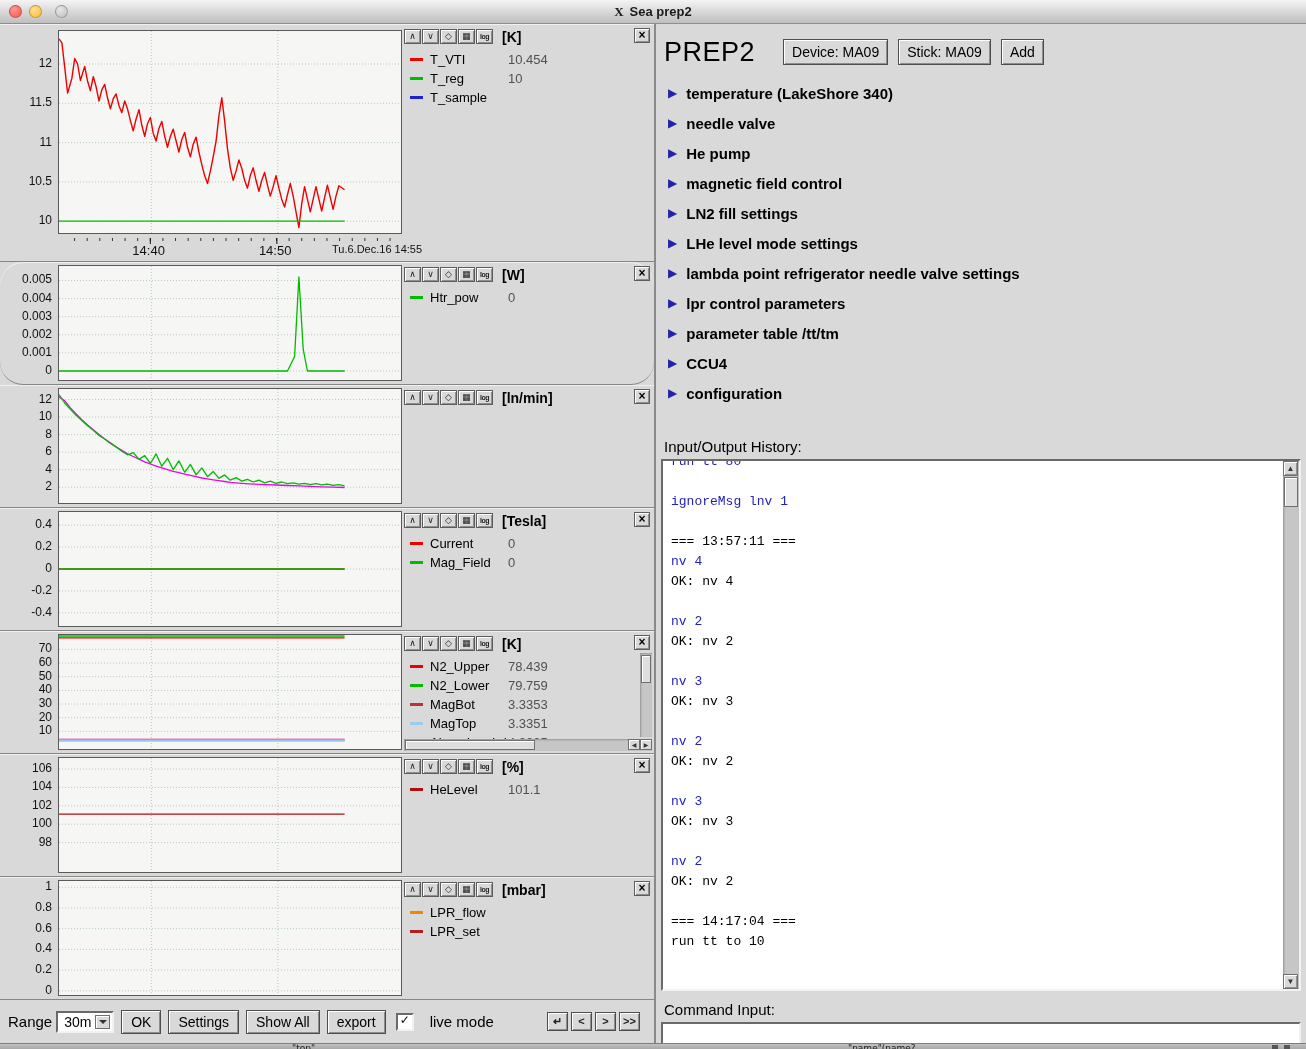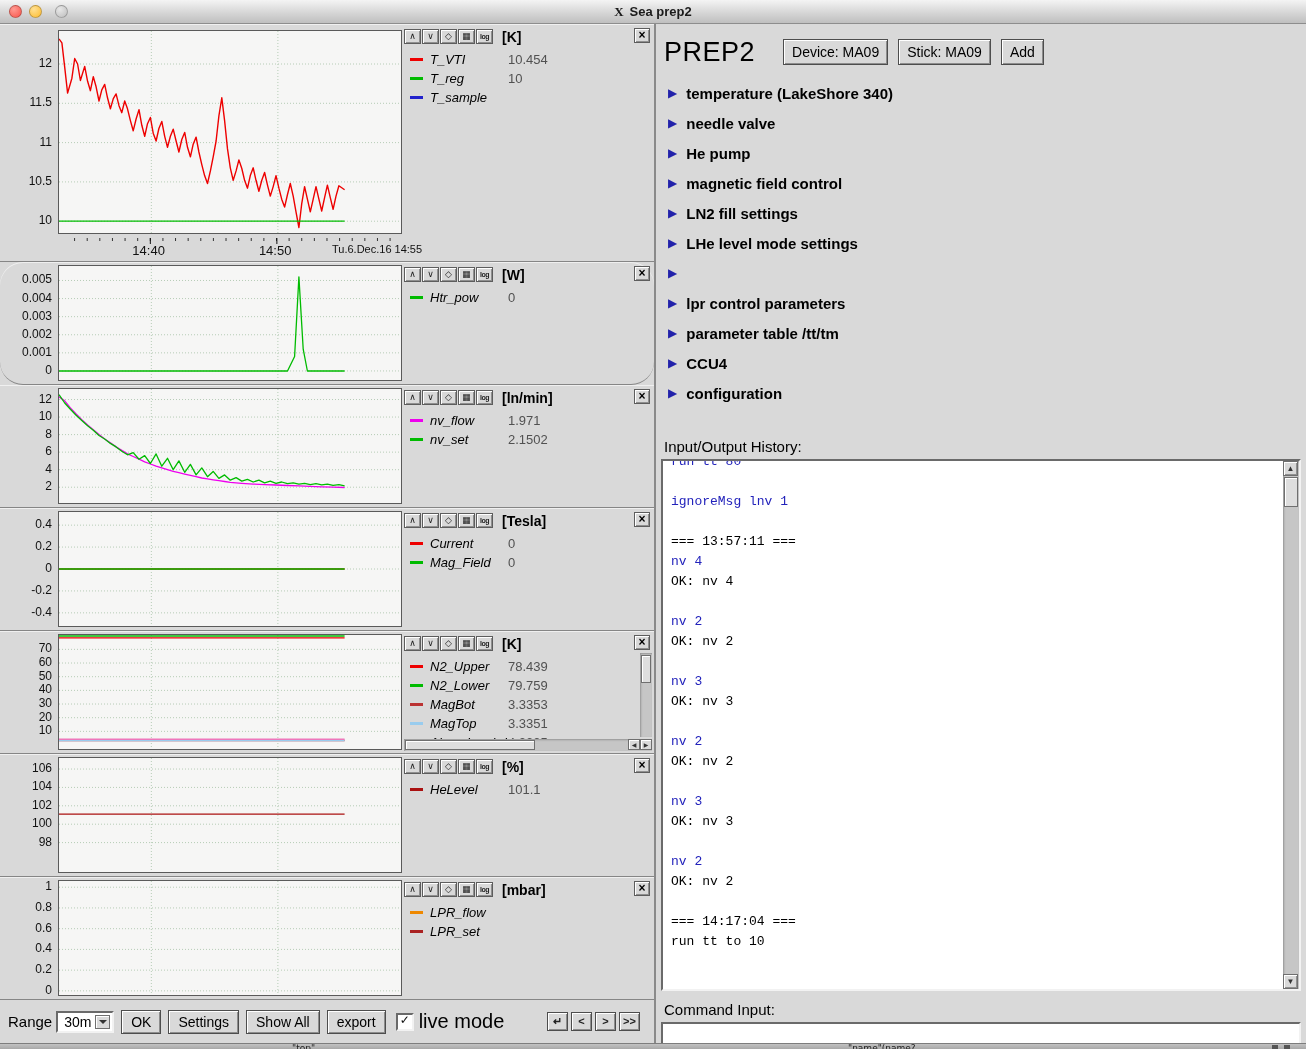--- a/index.html
+++ b/index.html
@@ -31,21 +31,21 @@
         box-shadow:inset 1px 1px 0 #fff,inset -1px -1px 0 #8f8f8f;
         font-size:9px;line-height:13px;text-align:center;color:#222;box-sizing:border-box;cursor:default;}
   .lbtn.log{font-size:7px;font-weight:bold;letter-spacing:-0.5px;}
   .unit{font-size:14px;font-weight:bold;margin-left:8px;color:#000;}
   .lclose{position:absolute;top:2px;right:2px;width:16px;height:15px;background:#d9d9d9;border:1px solid #5d5d5d;
         box-shadow:inset 1px 1px 0 #fff,inset -1px -1px 0 #8f8f8f;font-size:12px;font-weight:bold;
         line-height:13px;text-align:center;box-sizing:border-box;}
   .lseries{margin-top:5px;}
   .srow{display:flex;align-items:center;height:19px;position:relative;}
   .dash{width:13px;height:3px;margin:0 7px 0 6px;flex:none;}
-  .sname{font-size:13px;color:#000;white-space:nowrap;font-style:italic;}
+  .sname{font-size:13px;color:#000;white-space:nowrap;}
   .sval{position:absolute;left:104px;font-family:Liberation Sans, sans-serif;font-size:13px;color:#515151;}
   
   .trough{background:#c6c6c6;box-shadow:inset 1px 1px 2px rgba(0,0,0,.25);}
   .thumb{position:absolute;background:#dedede;border:1px solid #6f6f6f;box-shadow:inset 1px 1px 0 #fff;box-sizing:border-box;}
   .sb-btn{position:absolute;width:15px;height:15px;background:#d9d9d9;border:1px solid #6f6f6f;
      box-shadow:inset 1px 1px 0 #fff,inset -1px -1px 0 #909090;font-size:8px;line-height:14px;text-align:center;
      color:#333;box-sizing:border-box;}
   .leg-vsb{position:absolute;right:0;top:20px;bottom:14px;width:12px;}
   .leg-hsb{position:absolute;left:0;right:0;bottom:0;height:12px;}
   .mini-btn{position:absolute;width:12px;height:11px;background:#d9d9d9;border:1px solid #6f6f6f;
@@ -58,21 +58,21 @@
      padding-left:6px;width:58px;box-sizing:border-box;position:relative;}
   .combo-val{font-size:14px;}
   .combo-arr{position:absolute;right:2px;top:2px;bottom:2px;width:15px;background:#d9d9d9;
      border:1px solid #6f6f6f;box-shadow:inset 1px 1px 0 #fff;display:flex;align-items:center;justify-content:center;box-sizing:border-box;}
   .combo-arr:after{content:"";border:4px solid transparent;border-top-color:#333;margin-top:4px;}
   .tkbtn{font-family:"Liberation Sans",sans-serif;font-size:14px;color:#000;background:#d9d9d9;
      border:1px solid #4d4d4d;box-shadow:inset 1px 1px 0 #fff,inset -1px -1px 0 #8d8d8d;
      padding:3px 9px;margin-left:7px;cursor:default;}
   .cb{width:14px;height:14px;background:#fff;border:2px solid;border-color:#6a6a6a #f2f2f2 #f2f2f2 #6a6a6a;
      margin-left:10px;font-size:12px;line-height:11px;text-align:center;color:#111;box-sizing:content-box;}
-  .cb-label{font-size:20px;margin-left:5px;}
+  .cb-label{font-size:15px;margin-left:16px;}
   #nav-buttons{margin-left:auto;margin-right:6px;display:flex;}
   .navbtn{width:21px;height:19px;margin-left:3px;background:#d9d9d9;border:1px solid #4d4d4d;
      box-shadow:inset 1px 1px 0 #fff,inset -1px -1px 0 #8d8d8d;font-size:11px;line-height:17px;
      text-align:center;font-weight:bold;color:#222;box-sizing:border-box;}
   
   .prep-header{display:flex;align-items:center;padding:8px 8px 0 8px;height:40px;}
   .prep-title{font-size:27px;color:#000;margin-right:18px;letter-spacing:0.5px;}
   .prep-header .tkbtn{margin-left:10px;padding:4px 8px;}
   #tree{margin-top:6px;}
   .tree-item{display:flex;align-items:center;height:30px;padding-left:12px;}
@@ -258,32 +258,20 @@
             <div class="legend">
               <div class="lrow">
                 <div class="lbtn">∧</div>
                 <div class="lbtn">∨</div>
                 <div class="lbtn">◇</div>
                 <div class="lbtn">▦</div>
                 <div class="lbtn log">log</div>
                 <span class="unit">[ln/min]</span>
               </div>
               <div class="lclose">×</div>
-              <div class="lseries">
-                <div class="srow">
-                  <span class="dash" style="background: rgb(238, 0, 238);"></span>
-                  <span class="sname">nv_flow</span>
-                  <span class="sval">1.971</span>
-                </div>
-                <div class="srow">
-                  <span class="dash" style="background: rgb(0, 187, 0);"></span>
-                  <span class="sname">nv_set</span>
-                  <span class="sval">2.1502</span>
-                </div>
-              </div>
             </div>
           </div>
           <div class="chart-row" style="height: 123px;">
             <span class="ytick" style="top: 9.15385px;">0.4</span>
             <span class="ytick" style="top: 31.0769px;">0.2</span>
             <span class="ytick" style="top: 53px;">0</span>
             <span class="ytick" style="top: 74.9231px;">-0.2</span>
             <span class="ytick" style="top: 96.8462px;">-0.4</span>
             <div class="plot" style="top: 3px; height: 114px;">
               <svg width="342" height="114" viewBox="0 0 342 114">
@@ -526,20 +514,21 @@
           <div class="tree-item">
             <span class="tri">▶</span>
             <span class="tree-label">LN2 fill settings</span>
           </div>
           <div class="tree-item">
             <span class="tri">▶</span>
             <span class="tree-label">LHe level mode settings</span>
           </div>
           <div class="tree-item">
             <span class="tri">▶</span>
+            <span class="tree-label">lambda point refrigerator needle valve settings</span>
           </div>
           <div class="tree-item">
             <span class="tri">▶</span>
             <span class="tree-label">lpr control parameters</span>
           </div>
           <div class="tree-item">
             <span class="tri">▶</span>
             <span class="tree-label">parameter table /tt/tm</span>
           </div>
           <div class="tree-item">

